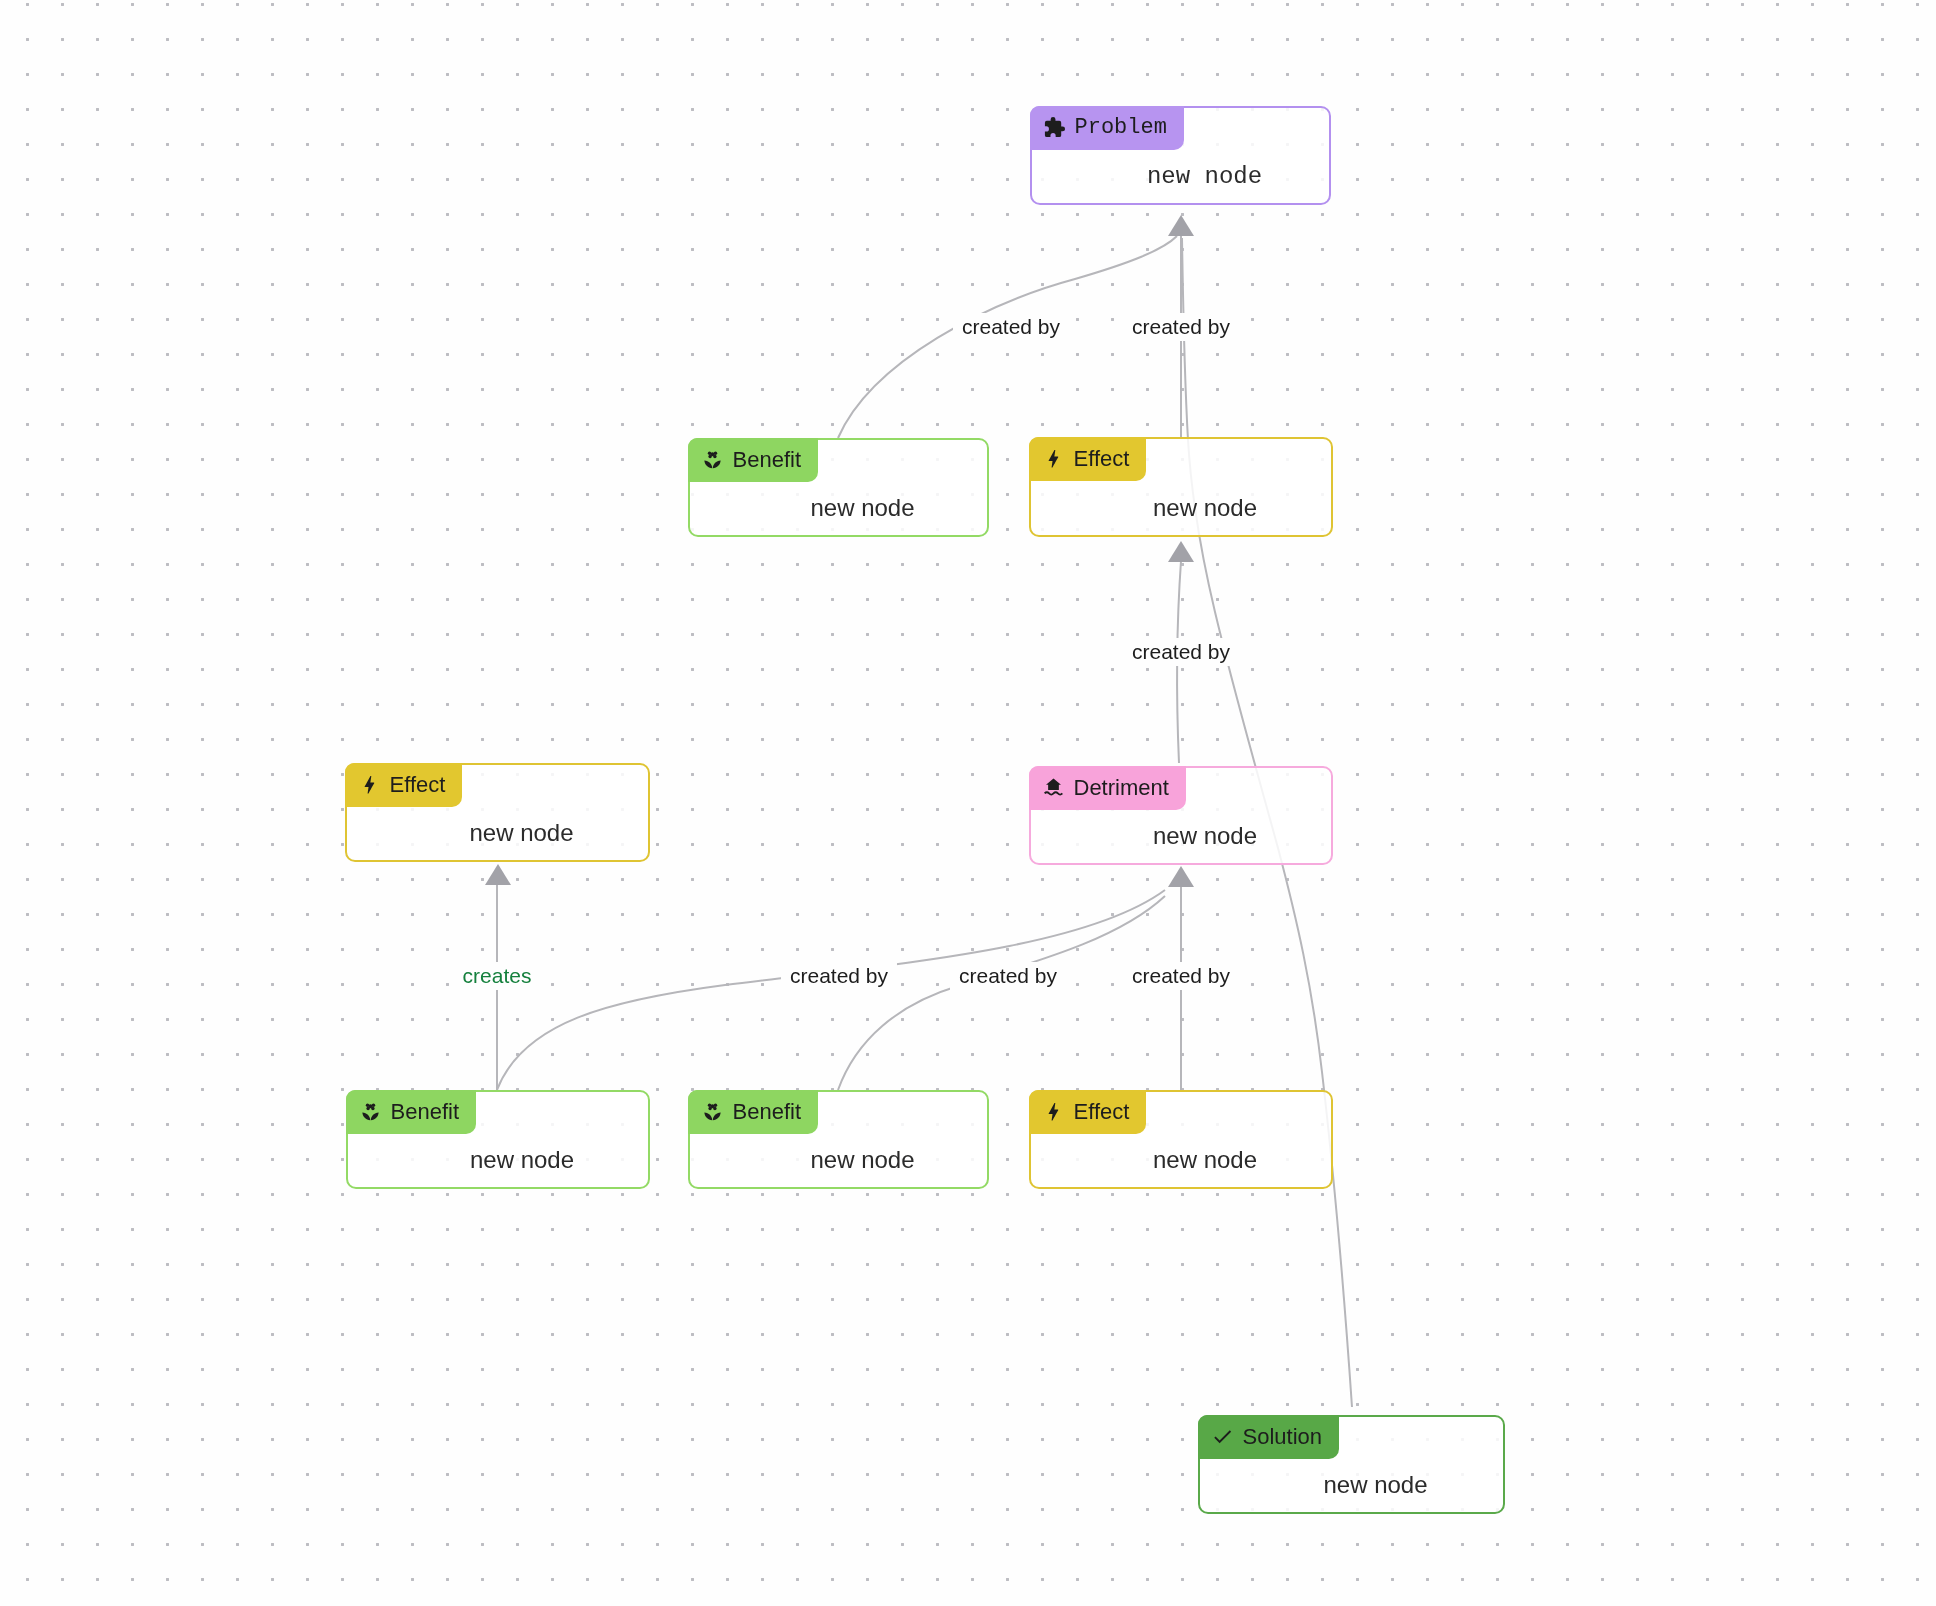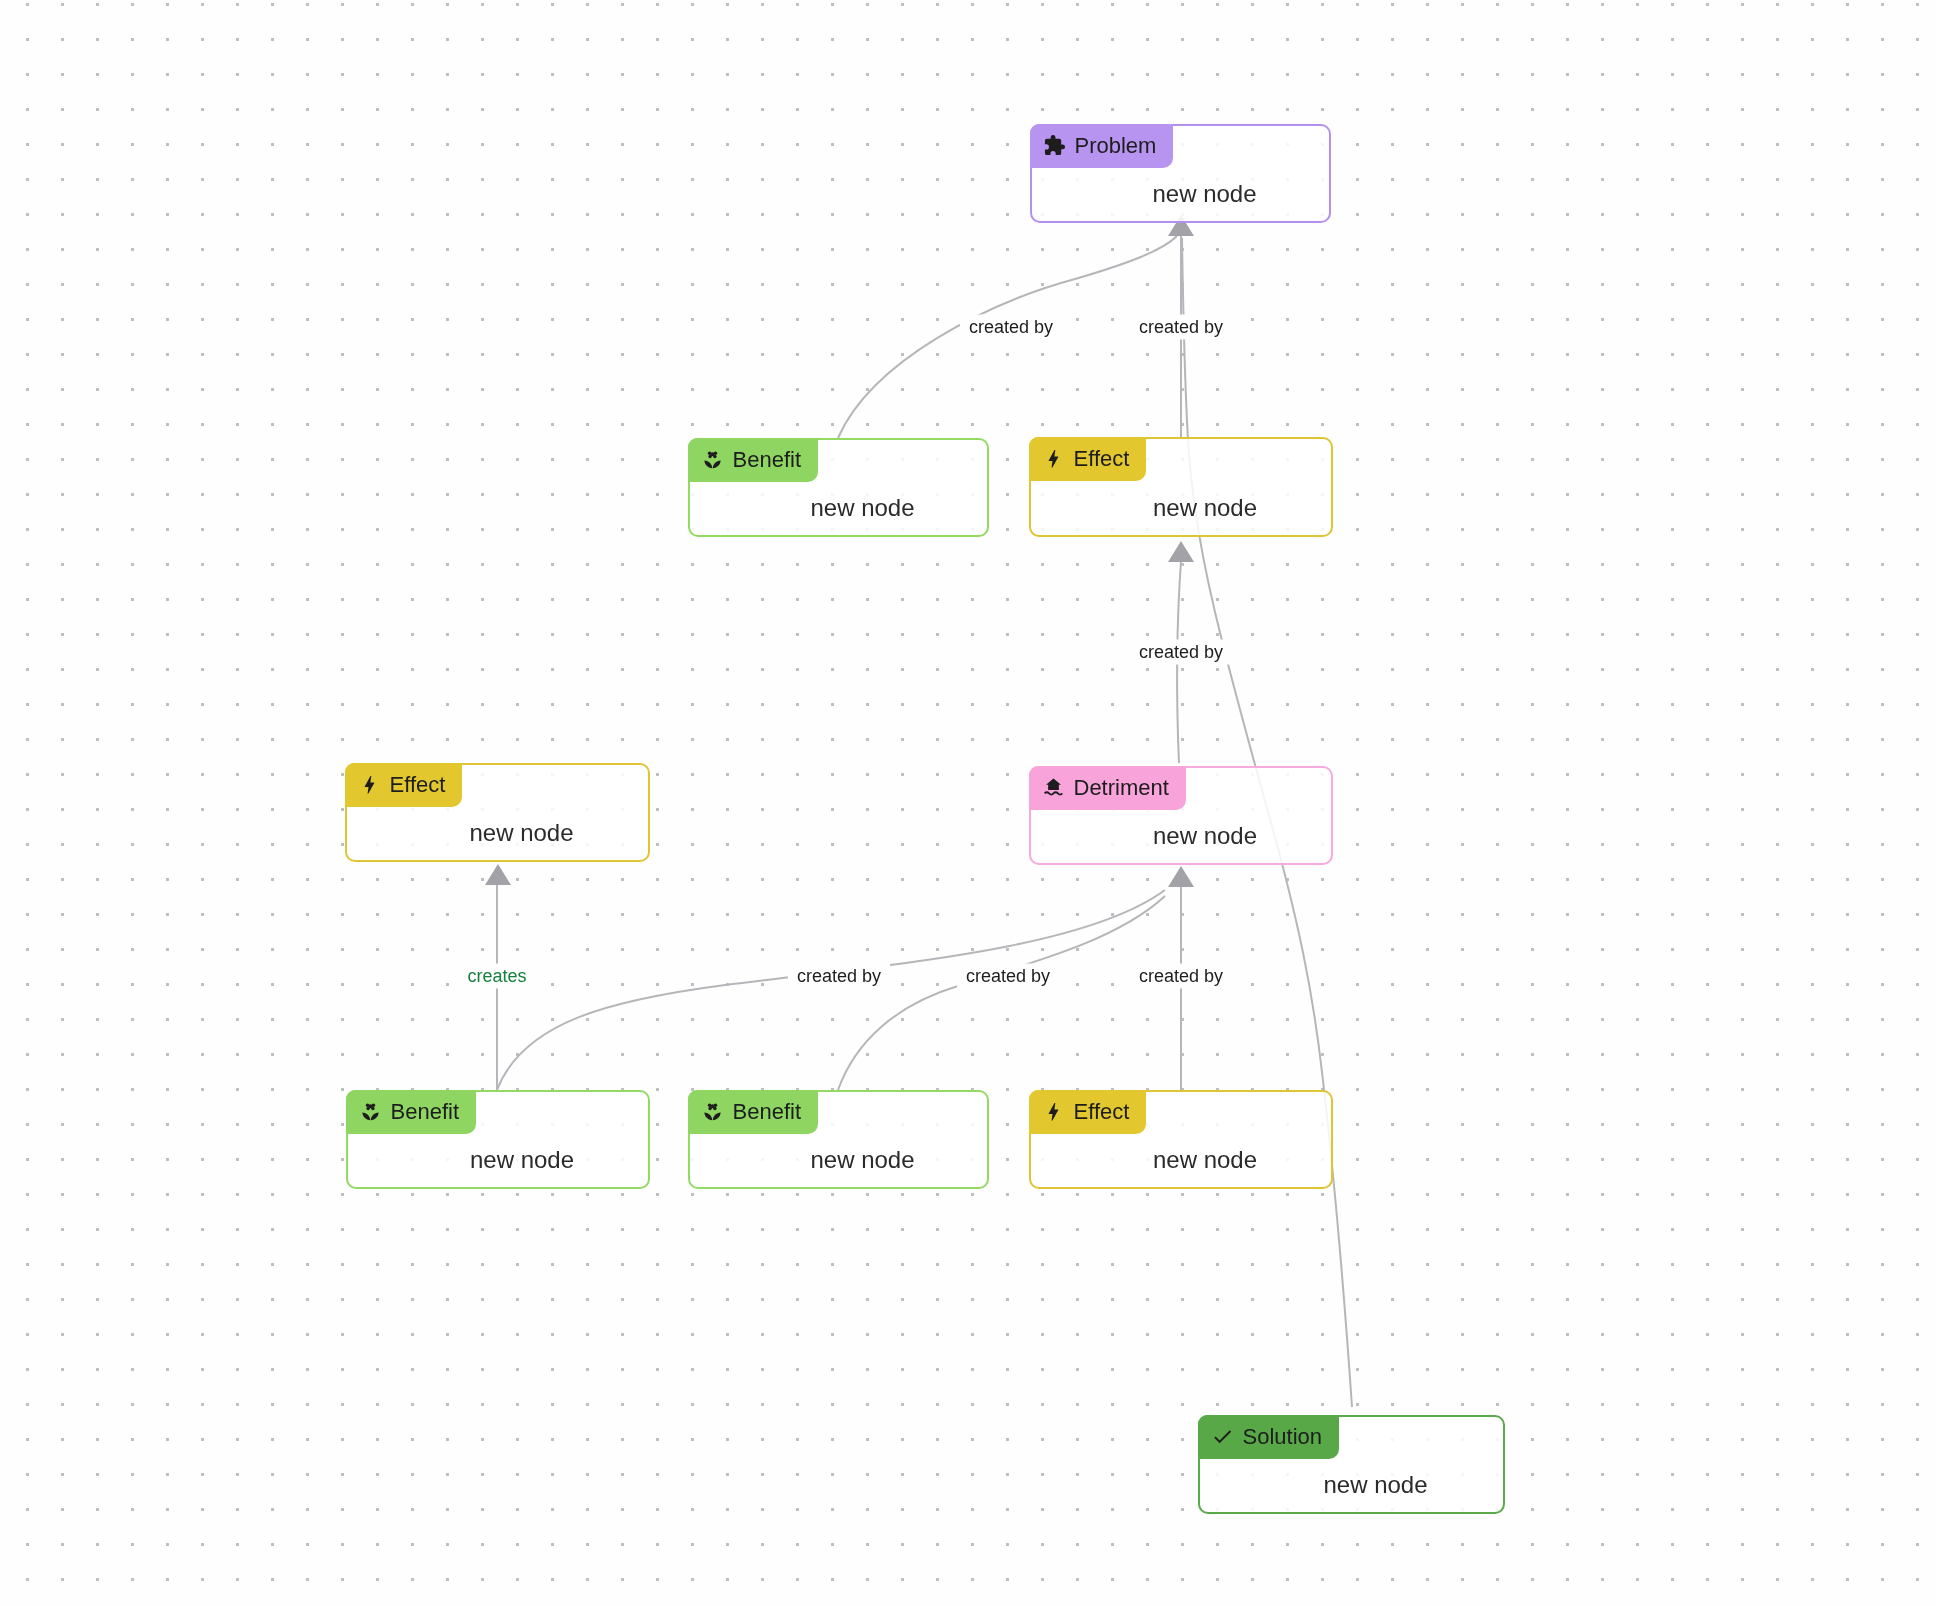--- a/index.html
+++ b/index.html
@@ -10,21 +10,21 @@
     background-size:35px 35px;background-position:10px 22px;
     font-family:"Liberation Sans",sans-serif;
   }
   #edges-svg{position:absolute;left:0;top:0;width:100%;height:100%;z-index:1;}
   #labels-layer{position:absolute;left:0;top:0;width:100%;height:100%;z-index:2;pointer-events:none;}
   #nodes-layer{position:absolute;left:0;top:0;width:100%;height:100%;z-index:3;}
   .edge{fill:none;stroke:#b6b6ba;stroke-width:2px;}
   .arrowhead{fill:#a2a2a8;stroke:none;}
   .edge-label{
     position:absolute;transform:translate(-50%,-50%);
-    background:#fefefe;padding:2px 9px;font-size:18px;color:#1d1d1d;
+    background:#fefefe;padding:2px 9px;font-size:21px;color:#1d1d1d;
     white-space:nowrap;pointer-events:auto;
   }
   .node{
     position:absolute;box-sizing:border-box;
     border:2.5px solid #999;border-radius:10px;
     background:rgba(255,255,255,0.85);
   }
   .badge{
     position:absolute;top:-2.5px;left:-2.5px;height:44px;
     display:flex;align-items:center;gap:9px;
@@ -60,21 +60,21 @@
   <div id="labels-layer">
       <div class="edge-label" style="left: 1011px; top: 327px; color: rgb(29, 29, 29);">created by</div>
       <div class="edge-label" style="left: 1181px; top: 327px; color: rgb(29, 29, 29);">created by</div>
       <div class="edge-label" style="left: 1181px; top: 652px; color: rgb(29, 29, 29);">created by</div>
       <div class="edge-label" style="left: 497px; top: 976px; color: #15803d;">creates</div>
       <div class="edge-label" style="left: 839px; top: 976px; color: rgb(29, 29, 29);">created by</div>
       <div class="edge-label" style="left: 1008px; top: 976px; color: rgb(29, 29, 29);">created by</div>
       <div class="edge-label" style="left: 1181px; top: 976px; color: rgb(29, 29, 29);">created by</div>
     </div>
   <div id="nodes-layer">
-      <div class="node" style="left: 1030px; top: 124px; width: 301px; height: 99px; border-color: rgb(179, 144, 239);">
+      <div class="node" style="left: 1030px; top: 106px; width: 301px; height: 99px; border-color: rgb(179, 144, 239); font-family: Liberation Mono, monospace;">
         <div class="badge" style="background: rgb(183, 148, 240);">
           <span class="icon">
             <svg viewBox="0 0 24 24" fill="#1d1d1d">
               <path d="M20.5 11H19V7a2 2 0 0 0-2-2h-4V3.5a2.5 2.5 0 0 0-5 0V5H4a2 2 0 0 0-2 2v3.8h1.5a2.7 2.7 0 0 1 0 5.4H2V20a2 2 0 0 0 2 2h3.8v-1.5a2.7 2.7 0 0 1 5.4 0V22H17a2 2 0 0 0 2-2v-4h1.5a2.5 2.5 0 0 0 0-5z"></path>
             </svg>
           </span>
           <span>Problem</span>
         </div>
         <div class="title">new node</div>
       </div>

